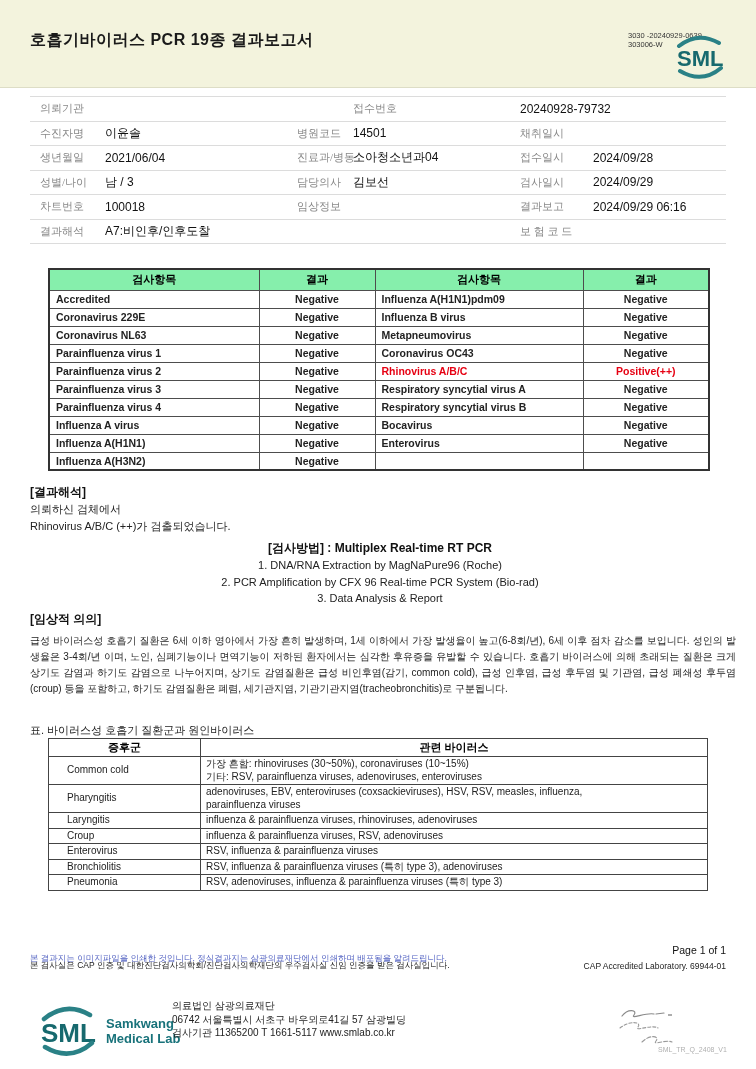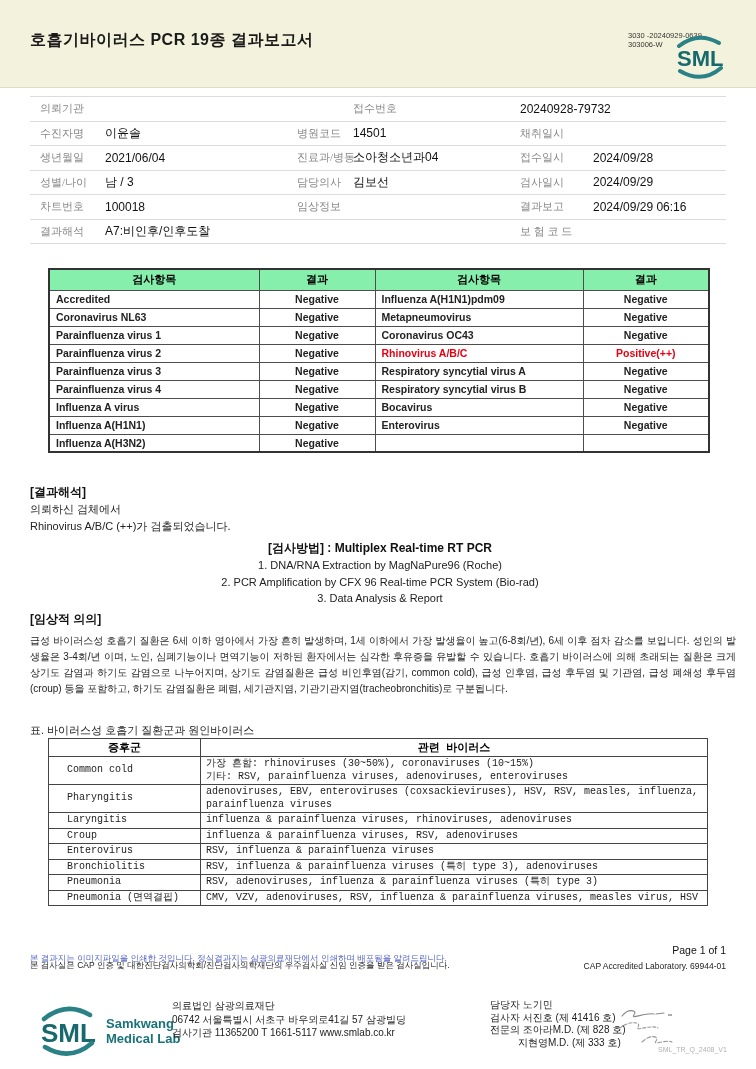--- a/index.html
+++ b/index.html
@@ -31,21 +31,21 @@
   
   .sec-heading { font-size:12px; font-weight:bold; color:#111; }
   .sec-line { font-size:11px; color:#222; line-height:16.5px; }
   .interp-section { position:absolute; left:30px; top:484px; width:700px; }
   .method-section { position:absolute; left:30px; top:540px; width:700px;text-align:center; }
   .clinical-section { position:absolute; left:30px; top:611px; width:706px; }
   .clinical-body { margin-top:5px; font-size:10px; color:#222; line-height:16px; text-align:justify; }
   .table-caption { position:absolute; left:30px; top:723px; font-size:11px; color:#222; }
 
   
-  .syndrome-table { position:absolute; left:48px; top:738px; width:660px; border-collapse:collapse; table-layout:fixed; border:1.5px solid #333;font-family:Liberation Mono, monospace; }
+  .syndrome-table { position:absolute; left:48px; top:738px; width:660px; border-collapse:collapse; table-layout:fixed; border:1.5px solid #333; }
   .syndrome-table th { border:1px solid #444; font-size:11px; font-weight:bold; height:18px; }
   .syndrome-table td { border:1px solid #444; font-size:10px; color:#222; padding:1px 5px; line-height:12.5px; }
   .syndrome-table td.syn { padding-left:18px; }
   .syndrome-table td.vir { white-space:pre-line; }
 
   
   .note-blue { position:absolute; left:30px; top:953px; font-size:8.5px; color:#4f5fc0; }
   .note-black { position:absolute; left:30px; top:960px; font-size:8.5px; color:#222; }
   .page-num { position:absolute; right:30px; top:944px; font-size:10.5px; color:#111; text-align:right; }
   .cap-line { position:absolute; right:30px; top:961px; font-size:8.5px; color:#222; text-align:right; }
@@ -143,20 +143,26 @@
       </tr>
     </thead>
     <tbody>
         <tr>
           <td class="cell-name">Accredited</td>
           <td class="cell-result">Negative</td>
           <td class="cell-name">Influenza A(H1N1)pdm09</td>
           <td class="cell-result">Negative</td>
         </tr>
         <tr>
+          <td class="cell-name">Coronavirus 229E</td>
+          <td class="cell-result">Negative</td>
+          <td class="cell-name">Influenza B virus</td>
+          <td class="cell-result">Negative</td>
+        </tr>
+        <tr>
           <td class="cell-name">Coronavirus NL63</td>
           <td class="cell-result">Negative</td>
           <td class="cell-name">Metapneumovirus</td>
           <td class="cell-result">Negative</td>
         </tr>
         <tr>
           <td class="cell-name">Parainfluenza virus 1</td>
           <td class="cell-result">Negative</td>
           <td class="cell-name">Coronavirus OC43</td>
           <td class="cell-result">Negative</td>
@@ -256,24 +262,20 @@
           <td class="vir">RSV, influenza &amp; parainfluenza viruses</td>
         </tr>
         <tr>
           <td class="syn">Bronchiolitis</td>
           <td class="vir">RSV, influenza &amp; parainfluenza viruses (특히 type 3), adenoviruses</td>
         </tr>
         <tr>
           <td class="syn">Pneumonia</td>
           <td class="vir">RSV, adenoviruses, influenza &amp; parainfluenza viruses (특히 type 3)</td>
         </tr>
-        <tr>
-          <td class="syn">Pneumonia (면역결핍)</td>
-          <td class="vir">CMV, VZV, adenoviruses, RSV, influenza &amp; parainfluenza viruses, measles virus, HSV</td>
-        </tr>
       </tbody>
   </table>
 
   <div class="note-blue">본 결과지는 이미지파일을 인쇄한 것입니다. 정식결과지는 삼광의료재단에서 인쇄하며 배포됨을 알려드립니다.</div>
   <div class="note-black">본 검사실은 CAP 인증 및 대한진단검사의학회/진단검사의학재단의 우수검사실 신임 인증을 받은 검사실입니다.</div>
   <div class="page-num">Page 1 of 1</div>
   <div class="cap-line">CAP Accredited Laboratory. 69944-01</div>
 
   <div class="logo-bottom">
     <svg width="62" height="52" viewBox="0 0 62 52">
@@ -286,26 +288,20 @@
       <div>Medical Lab</div>
     </div>
   </div>
 
   <div class="addr-block">
     <div>의료법인 삼광의료재단</div>
     <div>06742 서울특별시 서초구 바우뫼로41길 57 삼광빌딩</div>
     <div>검사기관 11365200 T 1661-5117 www.smlab.co.kr</div>
   </div>
 
-  <div class="staff-block">
-    <div>담당자 노기민</div>
-    <div>검사자 서진호 (제 41416 호)</div>
-    <div>전문의 조아라M.D. (제 828 호)</div>
-    <div class="staff-indent">지현영M.D. (제 333 호)</div>
-  </div>
 
   <svg class="sig-svg" width="90" height="48" viewBox="0 0 90 48">
     <path d="M14 10 C20 2 30 4 26 9 C22 14 38 6 46 8 M48 8 L56 7" fill="none" stroke="#8a8a8a" stroke-width="1.2" stroke-linecap="round"></path>
     <path d="M60 9 L64 9" fill="none" stroke="#8a8a8a" stroke-width="1.4"></path>
     <path d="M12 22 C22 14 34 16 30 21 C26 26 44 18 50 22" fill="none" stroke="#9a9a9a" stroke-width="1.1" stroke-linecap="round" stroke-dasharray="3 2"></path>
     <path d="M34 36 C42 28 52 30 48 35 C44 40 58 33 64 36" fill="none" stroke="#9a9a9a" stroke-width="1.1" stroke-linecap="round" stroke-dasharray="4 2"></path>
   </svg>
 
   <div class="doc-code">SML_TR_Q_2408_V1</div>
 

